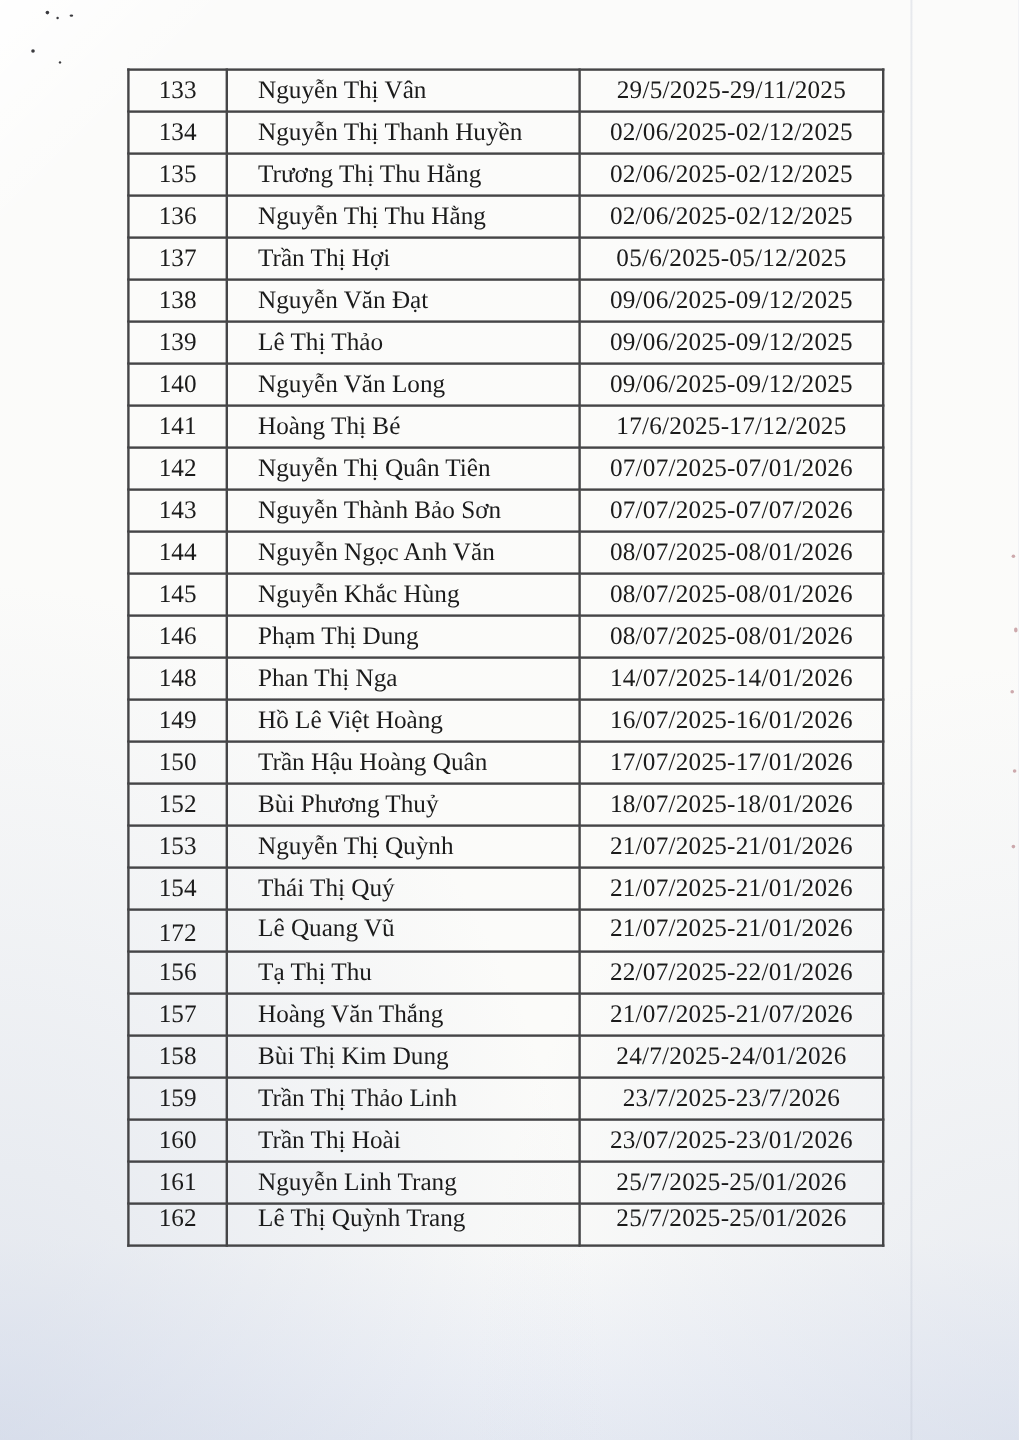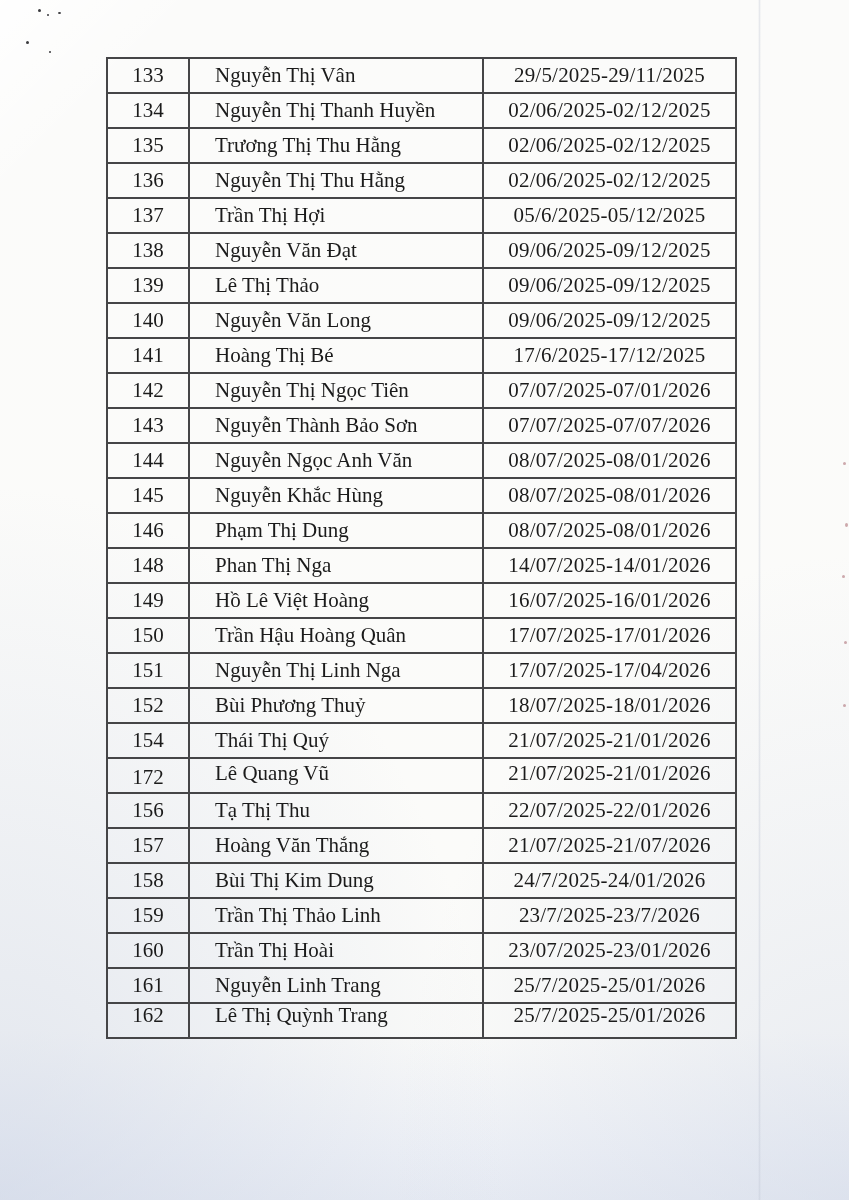--- a/index.html
+++ b/index.html
@@ -132,21 +132,21 @@
         <td class="c-name">Nguyễn Văn Long</td>
         <td class="c-date">09/06/2025-09/12/2025</td>
       </tr>
       <tr>
         <td class="c-num">141</td>
         <td class="c-name">Hoàng Thị Bé</td>
         <td class="c-date">17/6/2025-17/12/2025</td>
       </tr>
       <tr>
         <td class="c-num">142</td>
-        <td class="c-name">Nguyễn Thị Ngọc Tiên</td>
+        <td class="c-name">Nguyễn Thị Quân Tiên</td>
         <td class="c-date">07/07/2025-07/01/2026</td>
       </tr>
       <tr>
         <td class="c-num">143</td>
         <td class="c-name">Nguyễn Thành Bảo Sơn</td>
         <td class="c-date">07/07/2025-07/07/2026</td>
       </tr>
       <tr>
         <td class="c-num">144</td>
         <td class="c-name">Nguyễn Ngọc Anh Văn</td>
@@ -171,28 +171,28 @@
         <td class="c-num">149</td>
         <td class="c-name">Hồ Lê Việt Hoàng</td>
         <td class="c-date">16/07/2025-16/01/2026</td>
       </tr>
       <tr>
         <td class="c-num">150</td>
         <td class="c-name">Trần Hậu Hoàng Quân</td>
         <td class="c-date">17/07/2025-17/01/2026</td>
       </tr>
       <tr>
-        <td class="c-num">151</td>
-        <td class="c-name">Nguyễn Thị Linh Nga</td>
-        <td class="c-date">17/07/2025-17/04/2026</td>
-      </tr>
-      <tr>
         <td class="c-num">152</td>
         <td class="c-name">Bùi Phương Thuỷ</td>
         <td class="c-date">18/07/2025-18/01/2026</td>
+      </tr>
+      <tr>
+        <td class="c-num">153</td>
+        <td class="c-name">Nguyễn Thị Quỳnh</td>
+        <td class="c-date">21/07/2025-21/01/2026</td>
       </tr>
       <tr>
         <td class="c-num">154</td>
         <td class="c-name">Thái Thị Quý</td>
         <td class="c-date">21/07/2025-21/01/2026</td>
       </tr>
       <tr class="row-split">
         <td class="c-num">172</td>
         <td class="c-name">Lê Quang Vũ</td>
         <td class="c-date">21/07/2025-21/01/2026</td>

